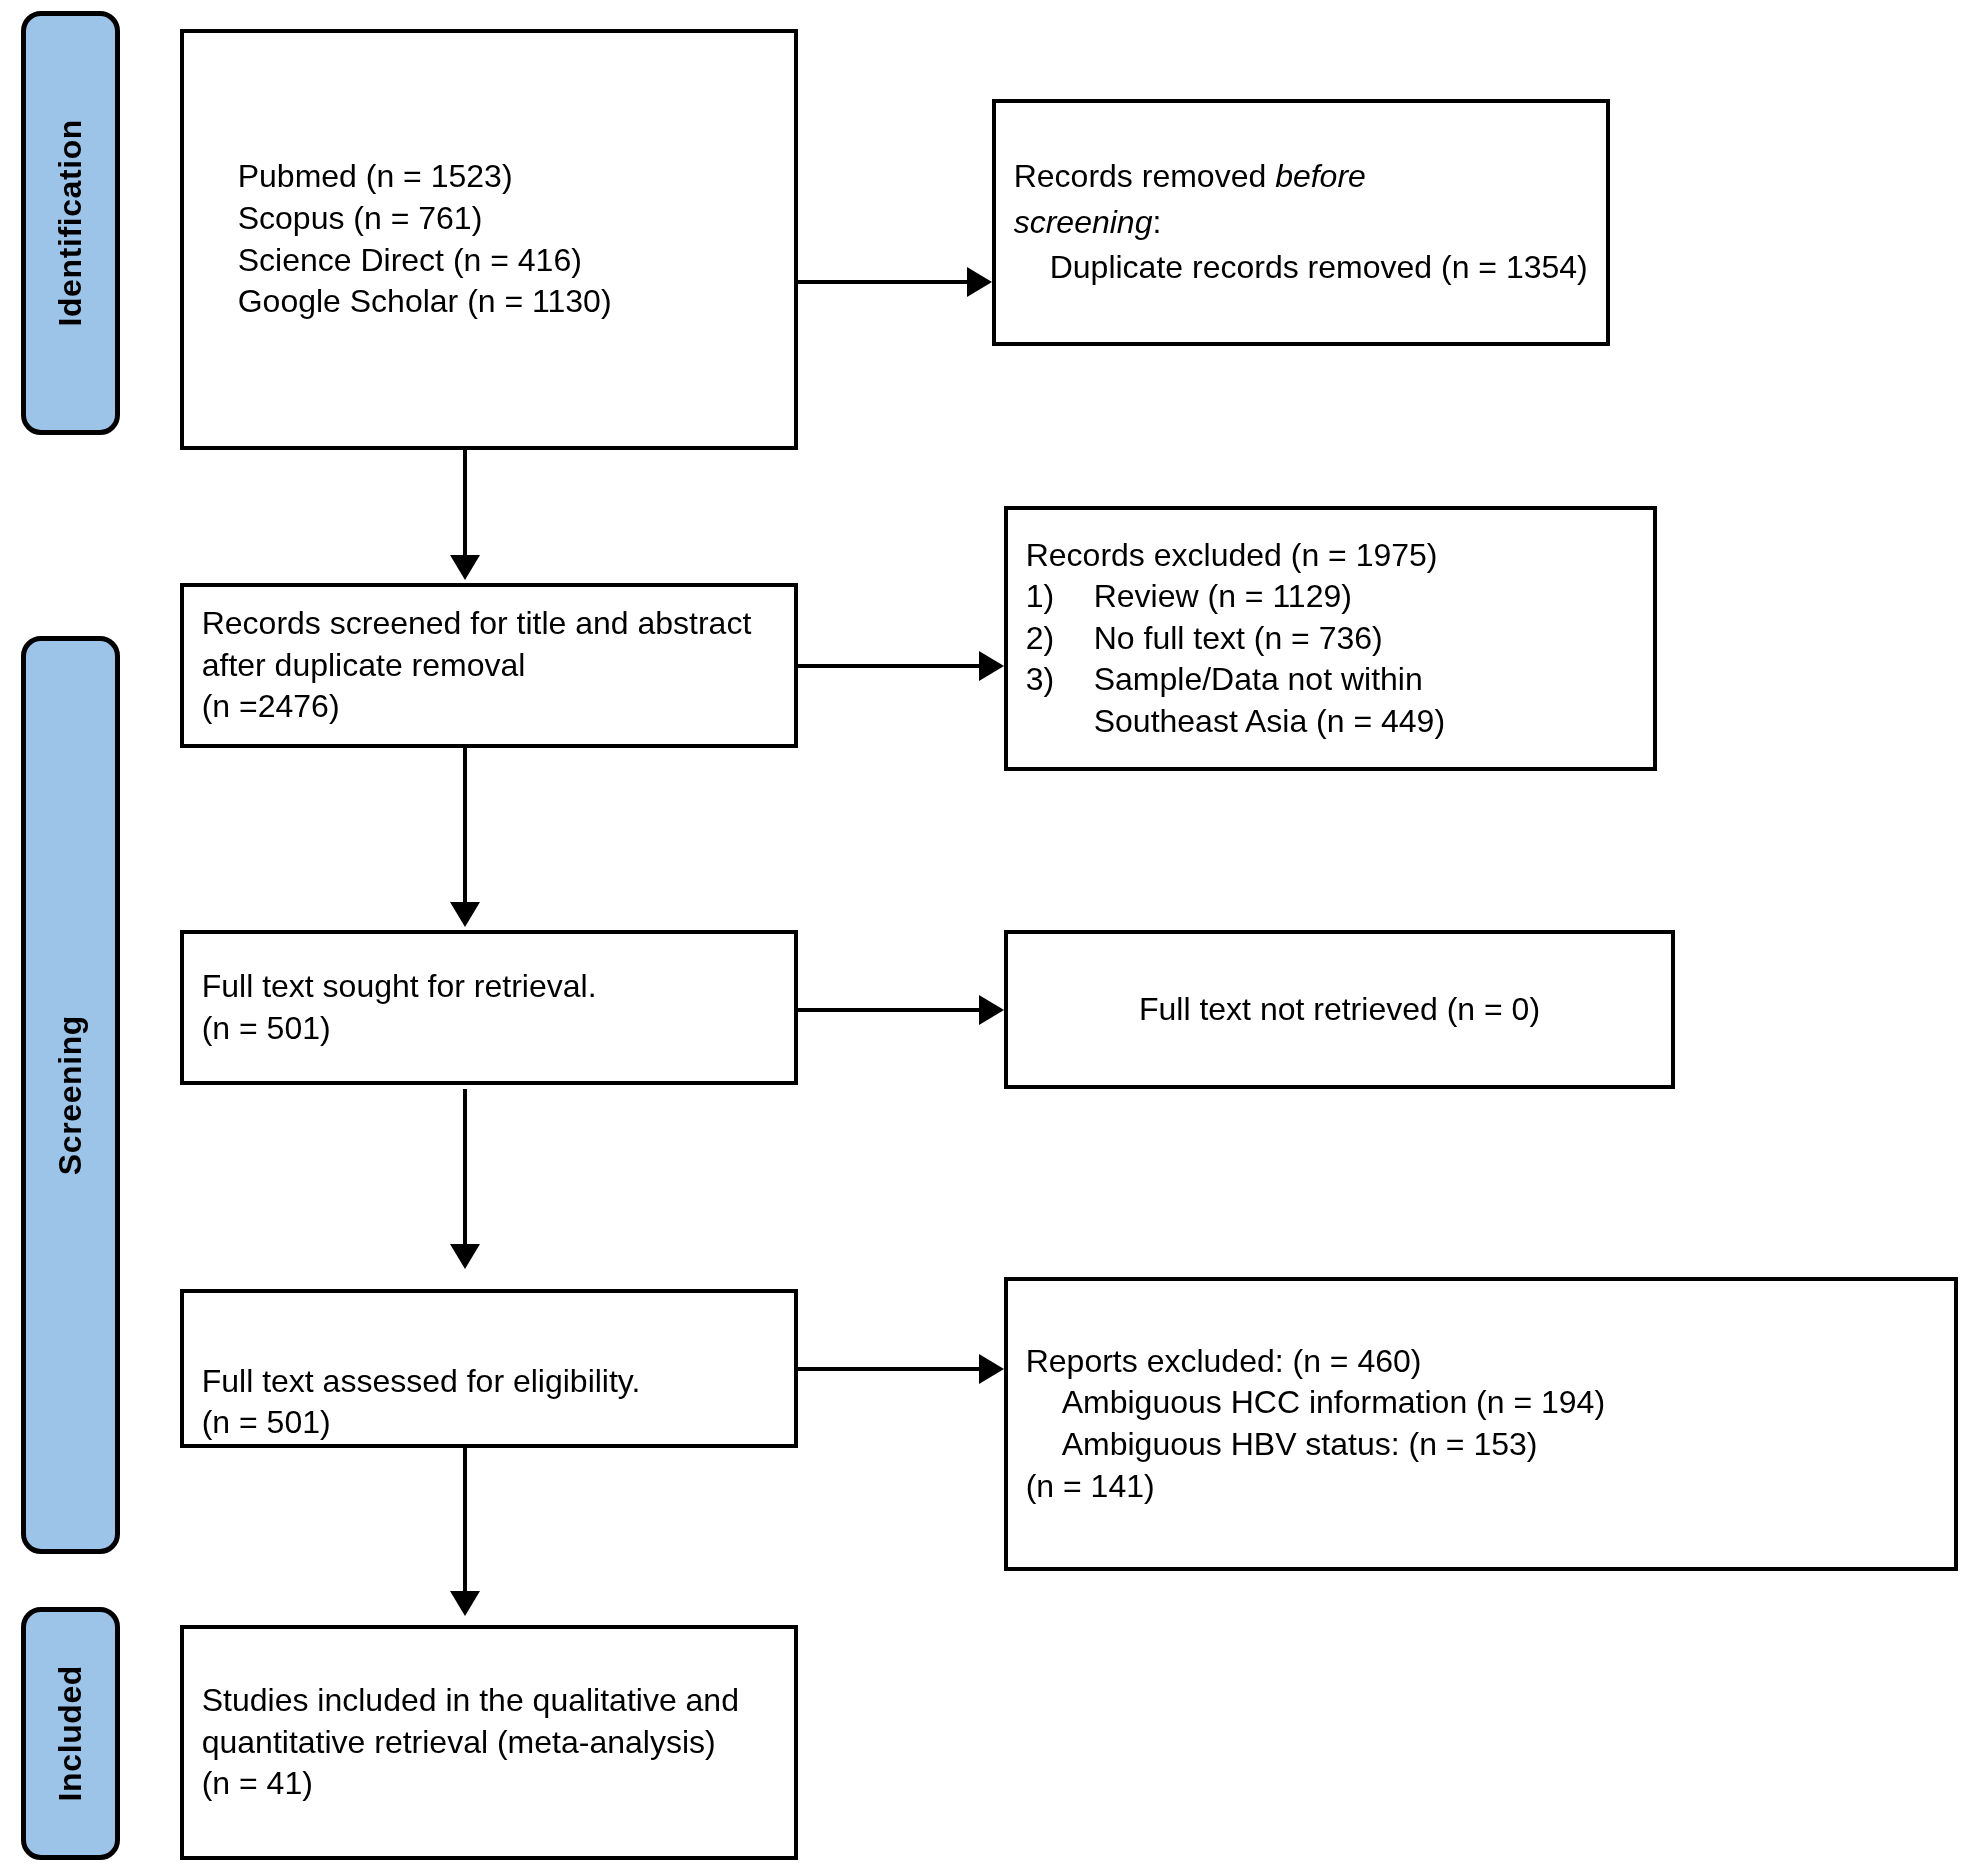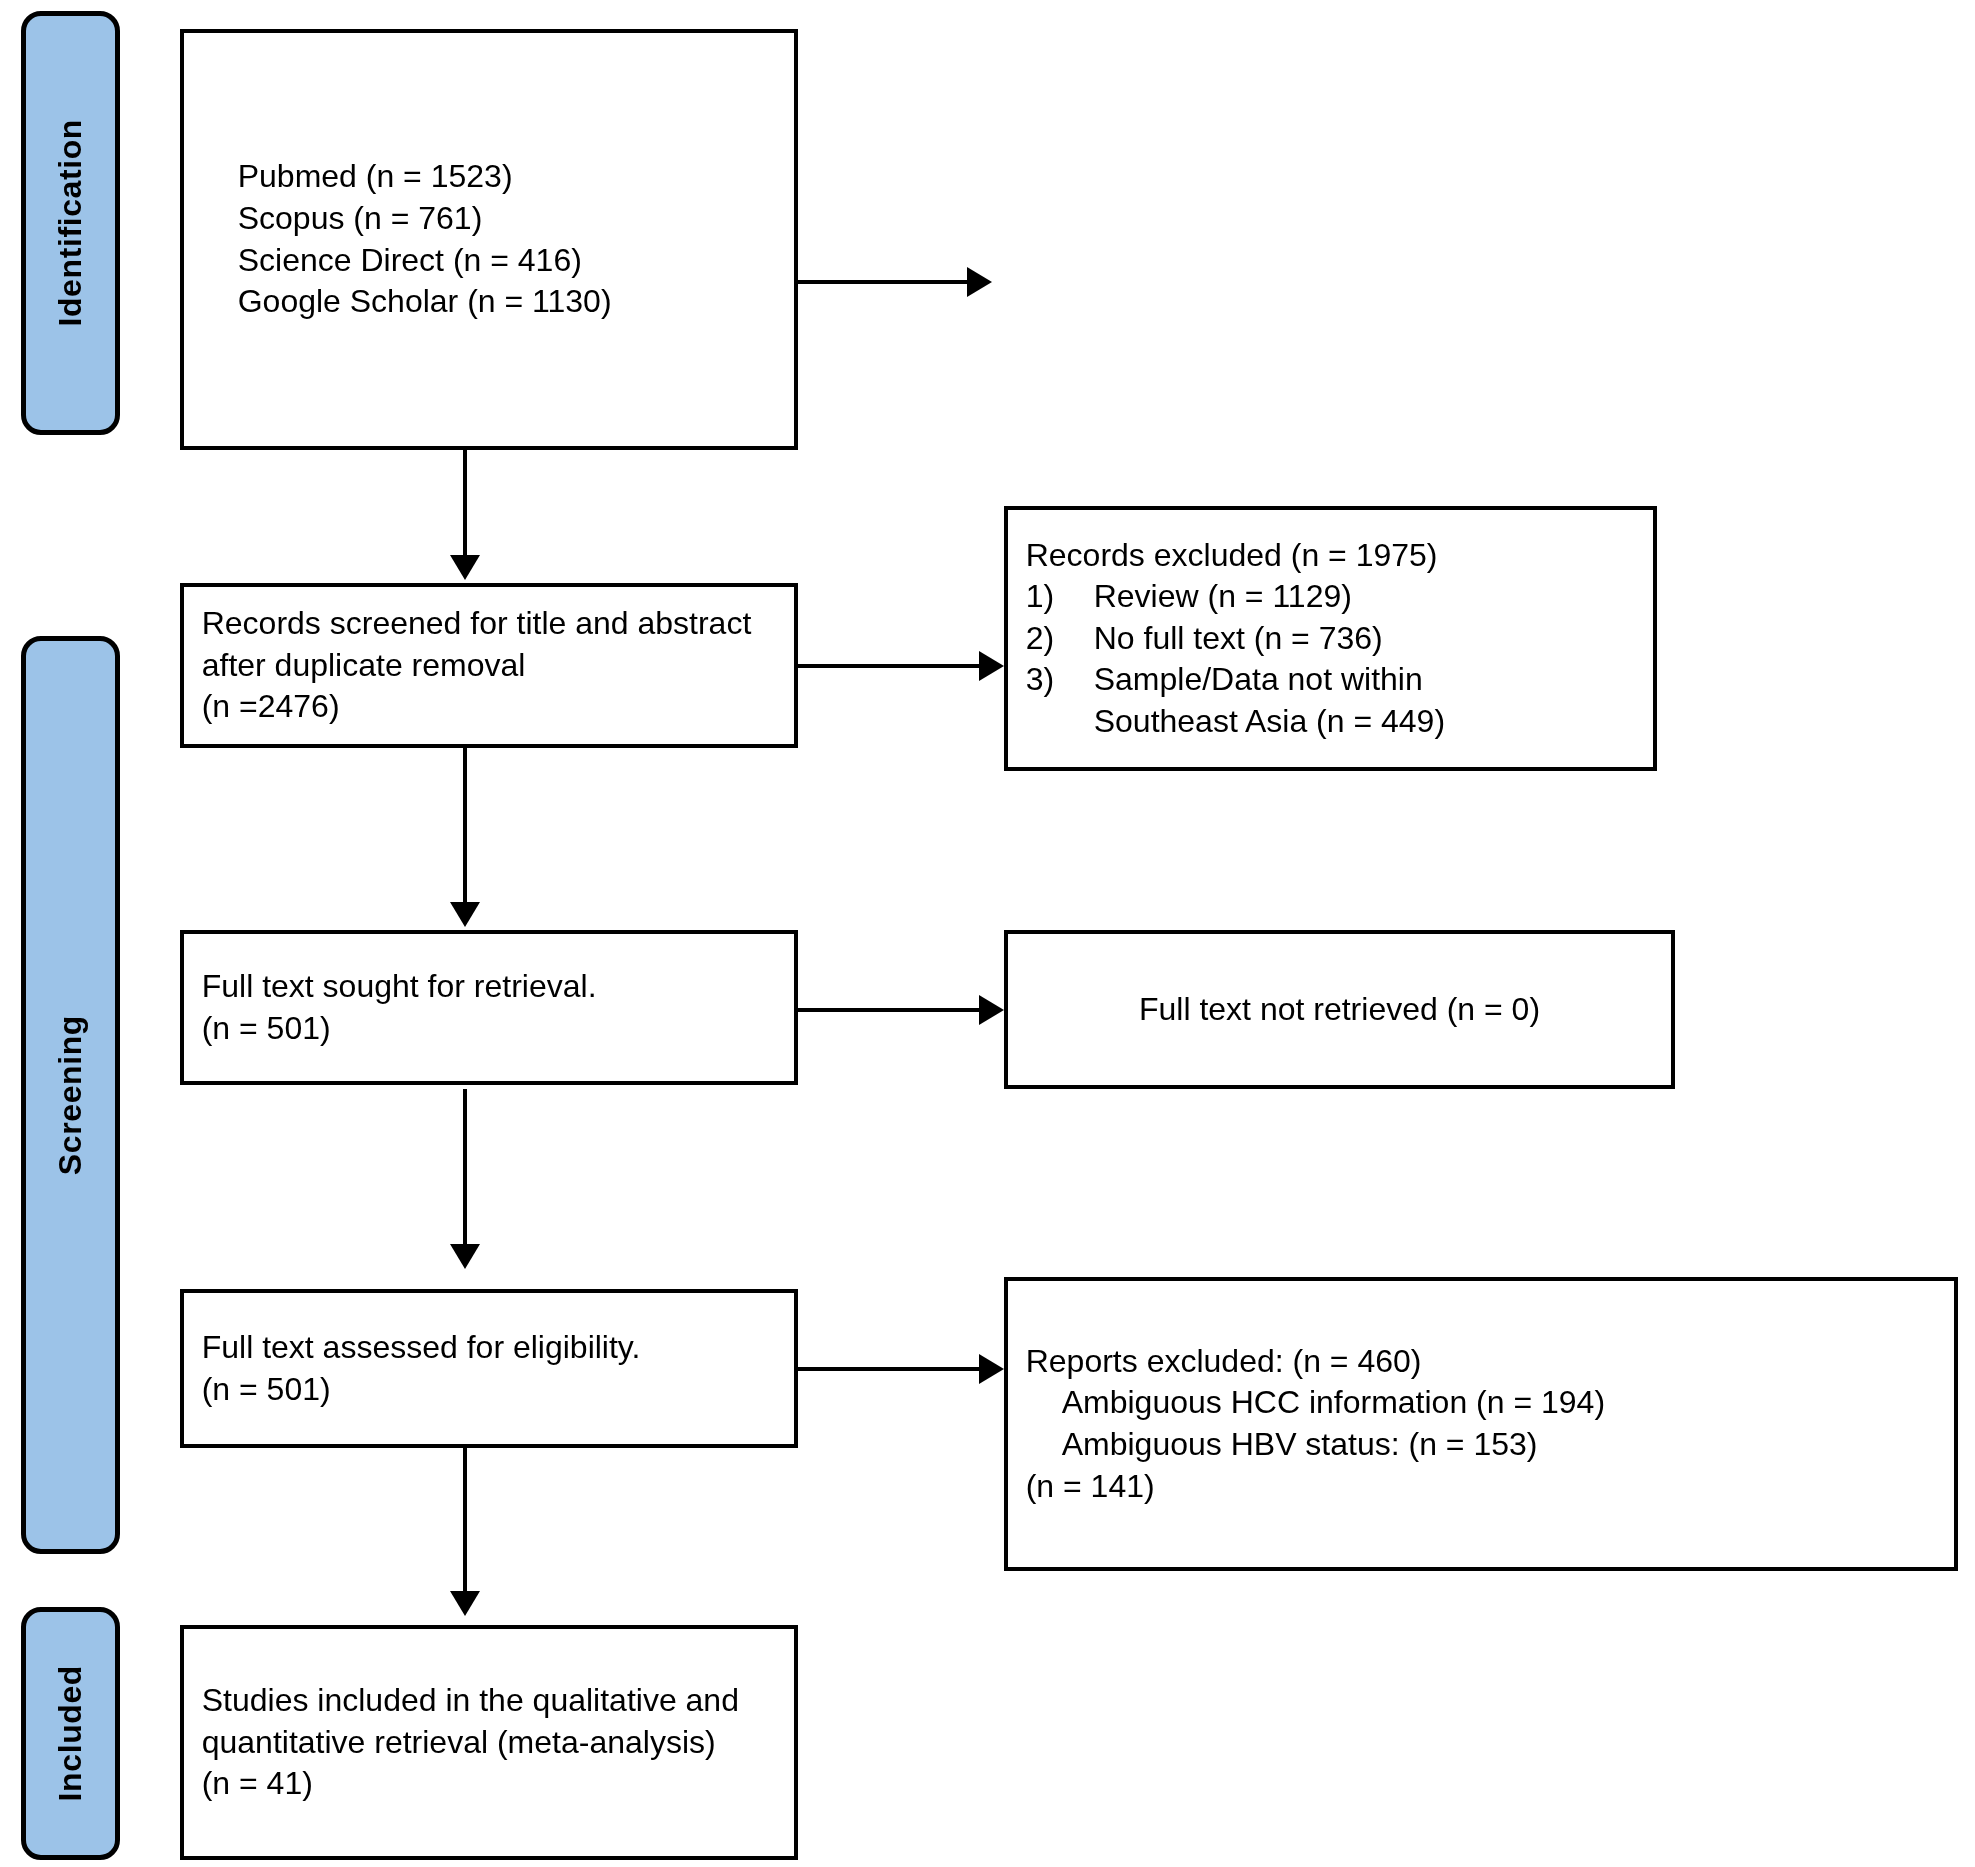--- a/index.html
+++ b/index.html
@@ -122,20 +122,31 @@
 
   <div class="box" style="left:180px; top:29px; width:618px; height:421px;">
     <div class="box-inner">
       <div class="line indent1">Pubmed (n = 1523)</div>
       <div class="line indent1">Scopus (n = 761)</div>
       <div class="line indent1">Science Direct (n = 416)</div>
       <div class="line indent1">Google Scholar (n = 1130)</div>
     </div>
   </div>
 
+  <div class="box" style="left:992px; top:99px; width:618px; height:247px;">
+    <div class="box-inner" style="line-height:1.42;">
+      <div class="wrapline">
+        <span>Records removed </span><span class="ital">before</span>
+      </div>
+      <div class="wrapline">
+        <span class="ital">screening</span><span>:</span>
+      </div>
+      <div class="wrapline indent1" style="padding-right:0;">Duplicate records removed (n = 1354)</div>
+    </div>
+  </div>
 
   <div class="box" style="left:180px; top:583px; width:618px; height:165px;">
     <div class="box-inner">
       <div class="wrapline">Records screened for title and abstract after duplicate removal</div>
       <div class="line">(n =2476)</div>
     </div>
   </div>
 
   <div class="box" style="left:1004px; top:506px; width:653px; height:265px;">
     <div class="box-inner">
@@ -167,21 +178,21 @@
       <div class="line">(n = 501)</div>
     </div>
   </div>
 
   <div class="box" style="left:1004px; top:930px; width:671px; height:159px;align-items:center;">
     <div class="box-inner">
       <div class="line">Full text not retrieved (n = 0)</div>
     </div>
   </div>
 
-  <div class="box" style="left:180px; top:1289px; width:618px; height:159px;">
+  <div class="box" style="left:180px; top:1289px; width:618px; height:159px;justify-content:flex-end;">
     <div class="box-inner">
       <div class="line">Full text assessed for eligibility.</div>
       <div class="line">(n = 501)</div>
     </div>
   </div>
 
   <div class="box" style="left:1004px; top:1277px; width:954px; height:294px;">
     <div class="box-inner">
       <div class="line">Reports excluded: (n = 460)</div>
       <div class="line indent1">Ambiguous HCC information (n = 194)</div>

